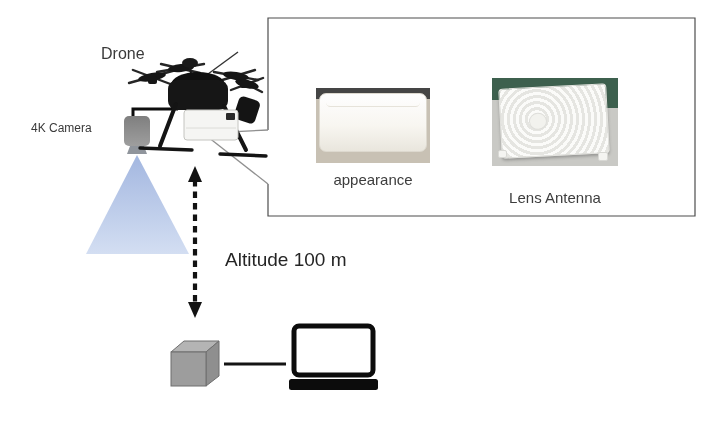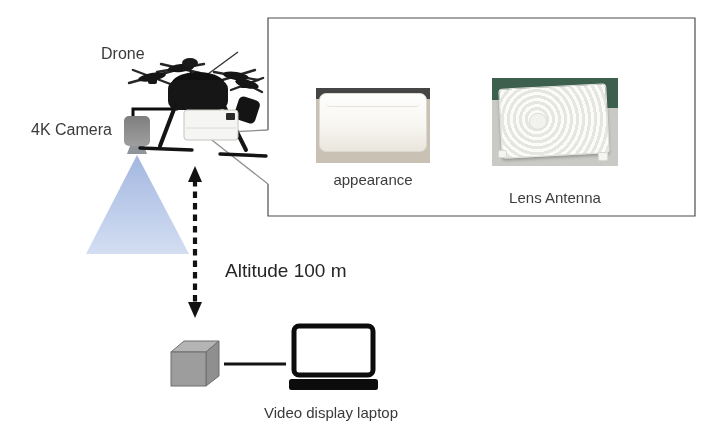--- a/index.html
+++ b/index.html
@@ -3,22 +3,22 @@
 <meta charset="utf-8">
 <style>
   html,body{margin:0;padding:0;background:#ffffff;}
   .stage{
     position:relative;width:702px;height:445px;background:#ffffff;overflow:hidden;
     font-family:"Liberation Sans", sans-serif;color:#3a3a3a;
   }
   .stage svg{position:absolute;left:0;top:0;}
   .lbl{position:absolute;white-space:nowrap;color:#3a3a3a;}
   .lbl-drone{left:101px;top:45px;font-size:16px;}
-  .lbl-camera{left:31px;top:121px;font-size:16px;text-align:center;}
-  .lbl-altitude{left:225px;top:260px;font-size:19px;color:#252525;}
+  .lbl-camera{left:31px;top:121px;font-size:12px;text-align:center;}
+  .lbl-altitude{left:225px;top:249px;font-size:19px;color:#252525;}
   .lbl-access{left:146px;top:395px;font-size:15px;}
   .lbl-laptop{left:264px;top:404px;font-size:15px;}
   .box-title{position:absolute;left:270px;top:31px;width:424px;text-align:center;font-size:15px;color:#3d3d3d;}
   .caption{position:absolute;text-align:center;font-size:15px;color:#3d3d3d;}
   .cap-appearance{left:316px;top:171px;width:114px;text-align:center;}
   .cap-lens{left:492px;top:181px;width:126px;margin-top:8px;}
 
   
   .photo-appearance{position:absolute;left:316px;top:88px;width:114px;height:75px;
     background:#c8c1b4;overflow:hidden;}
@@ -155,16 +155,15 @@
     <div class="panel">
       <div class="hub"></div>
     </div>
     <div class="foot-l"></div>
     <div class="foot-r"></div>
   </div>
 
   <div class="lbl lbl-drone">Drone</div>
   <div class="lbl lbl-camera">4K Camera</div>
   <div class="lbl lbl-altitude">Altitude 100 m</div>
-  <div class="lbl lbl-laptop">Video display laptop</div>
   <div class="caption cap-appearance">appearance</div>
   <div class="caption cap-lens">Lens Antenna</div>
 </div>
 
 </body></html>

